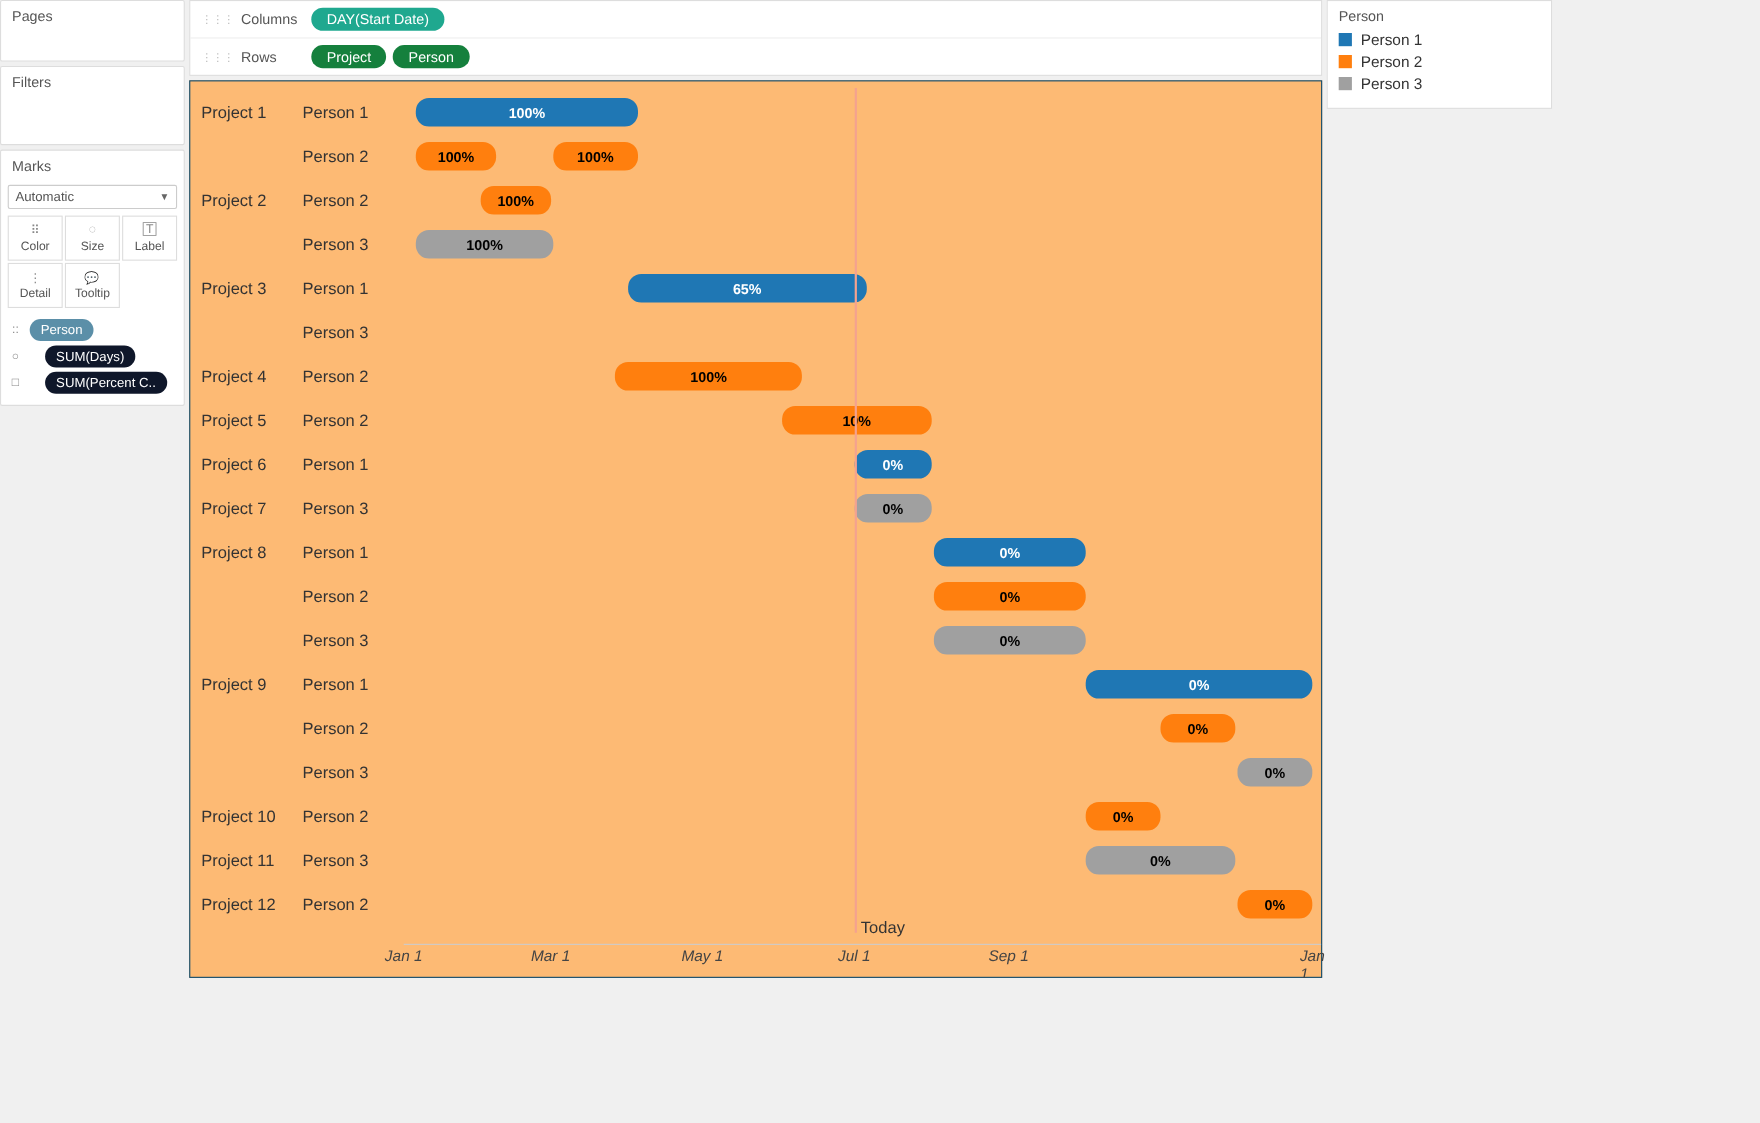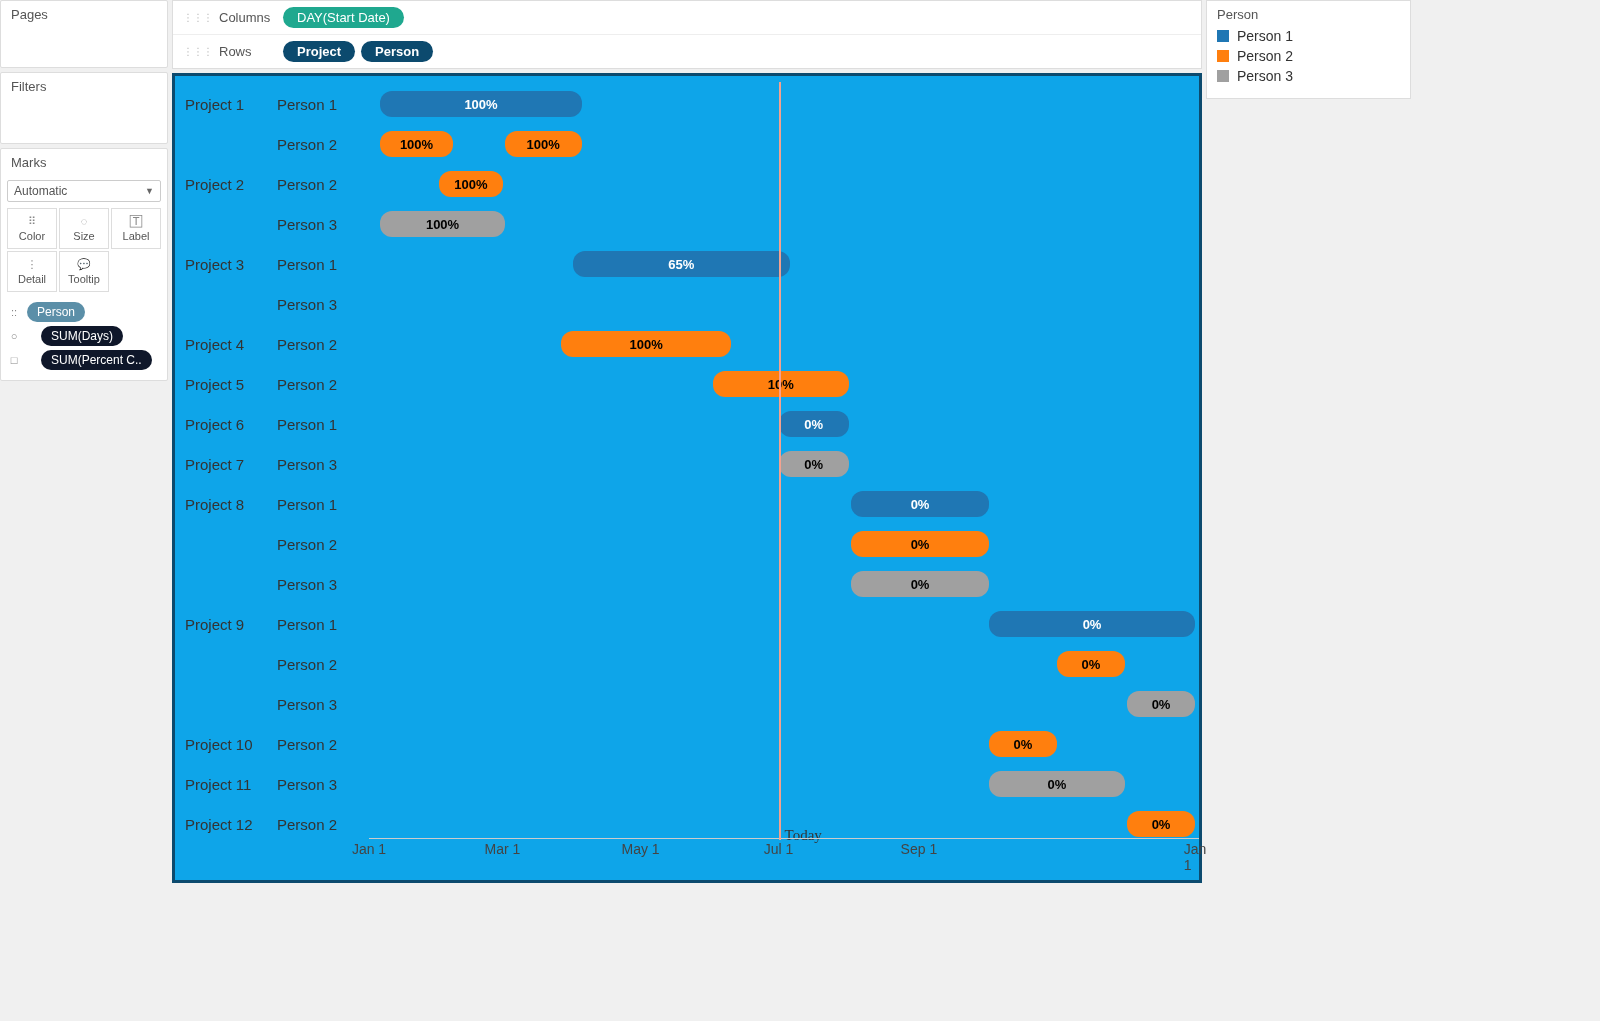--- a/index.html
+++ b/index.html
@@ -26,21 +26,21 @@
   .panel {
     background: #fff;
     border: 1px solid #ddd;
     border-radius: 2px;
   }
   .panel-header {
     padding: 6px 10px;
     color: #555;
     font-size: 13px;
   }
-  .panel-pages { height: 68px; }
+  .panel-pages { height: 56px; }
   .panel-filters { height: 72px; }
   .panel-marks { padding-bottom: 10px; }
   .marks-select {
     margin: 4px 6px;
     border: 1px solid #ccc;
     border-radius: 2px;
     display: flex;
     align-items: center;
     justify-content: space-between;
     padding: 3px 6px;
@@ -125,27 +125,27 @@
   }
   .shelf-label .dots { color:#bbb; font-size:10px;}
   .shelf-pills { display:flex; gap:6px; }
   .spill {
     border-radius: 12px;
     padding: 3px 14px;
     font-size: 13px;
     color: #fff;
   }
   .spill.green { background: #1fa88f; }
-  .spill.blue  { background: #0c4a6e; font-weight: bold; }
+  .spill.blue  { background: #15803d; }
   
   .viz {
-    background: #0ea5e9;
-    border: 3px solid #0c4a6e;
+    background: #fdba74;
+    border: 1px solid #0c4a6e;
     position: relative;
-    padding: 8px 10px 36px 10px;
+    padding: 8px 10px 46px 10px;
     min-height: 810px;
   }
   .gantt {
     position: relative;
   }
   .grow {
     display: flex;
     align-items: center;
     height: 40px;
   }
@@ -191,23 +191,24 @@
   .today-label {
     position: absolute;
     bottom: 36px;
     font-size: 15px;
     color: #333;
   }
   .xaxis {
     position: absolute;
     left: 194px;
     right: 0;
-    bottom: 20px;
+    bottom: 8px;
     height: 22px;
     border-top: 1px solid #ccc;
+    font-style: italic;
   }
   .xtick {
     position: absolute;
     top: 2px;
     font-size: 14px;
     color: #444;
     transform: translateX(-50%);
   }
   
   .legend {
@@ -414,21 +415,21 @@
           </div>
           <div class="grow">
             <div class="glabel-proj">Project 12</div>
             <div class="glabel-person">Person 2</div>
             <div class="gtrack">
               <div class="bar orange" style="left: 758.11px; width: 67.8904px;">0%</div>
             </div>
           </div>
         </div>
       <div class="today-line" id="today-line" style="left: 603.605px;"></div>
-      <div class="today-label" id="today-label" style="left: 609.605px; font-family: Liberation Serif, serif;">Today</div>
+      <div class="today-label" id="today-label" style="left: 609.605px;">Today</div>
       <div class="xaxis" id="xaxis" style="left: 194px;">
           <div class="xtick" style="left: 0px;">Jan 1</div>
           <div class="xtick" style="left: 133.518px;">Mar 1</div>
           <div class="xtick" style="left: 271.562px;">May 1</div>
           <div class="xtick" style="left: 409.605px;">Jul 1</div>
           <div class="xtick" style="left: 549.912px;">Sep 1</div>
           <div class="xtick" style="left: 687.956px; margin-top: 40px;">Nov 1</div>
           <div class="xtick" style="left: 826px;">Jan 1</div>
         </div>
     </div>

